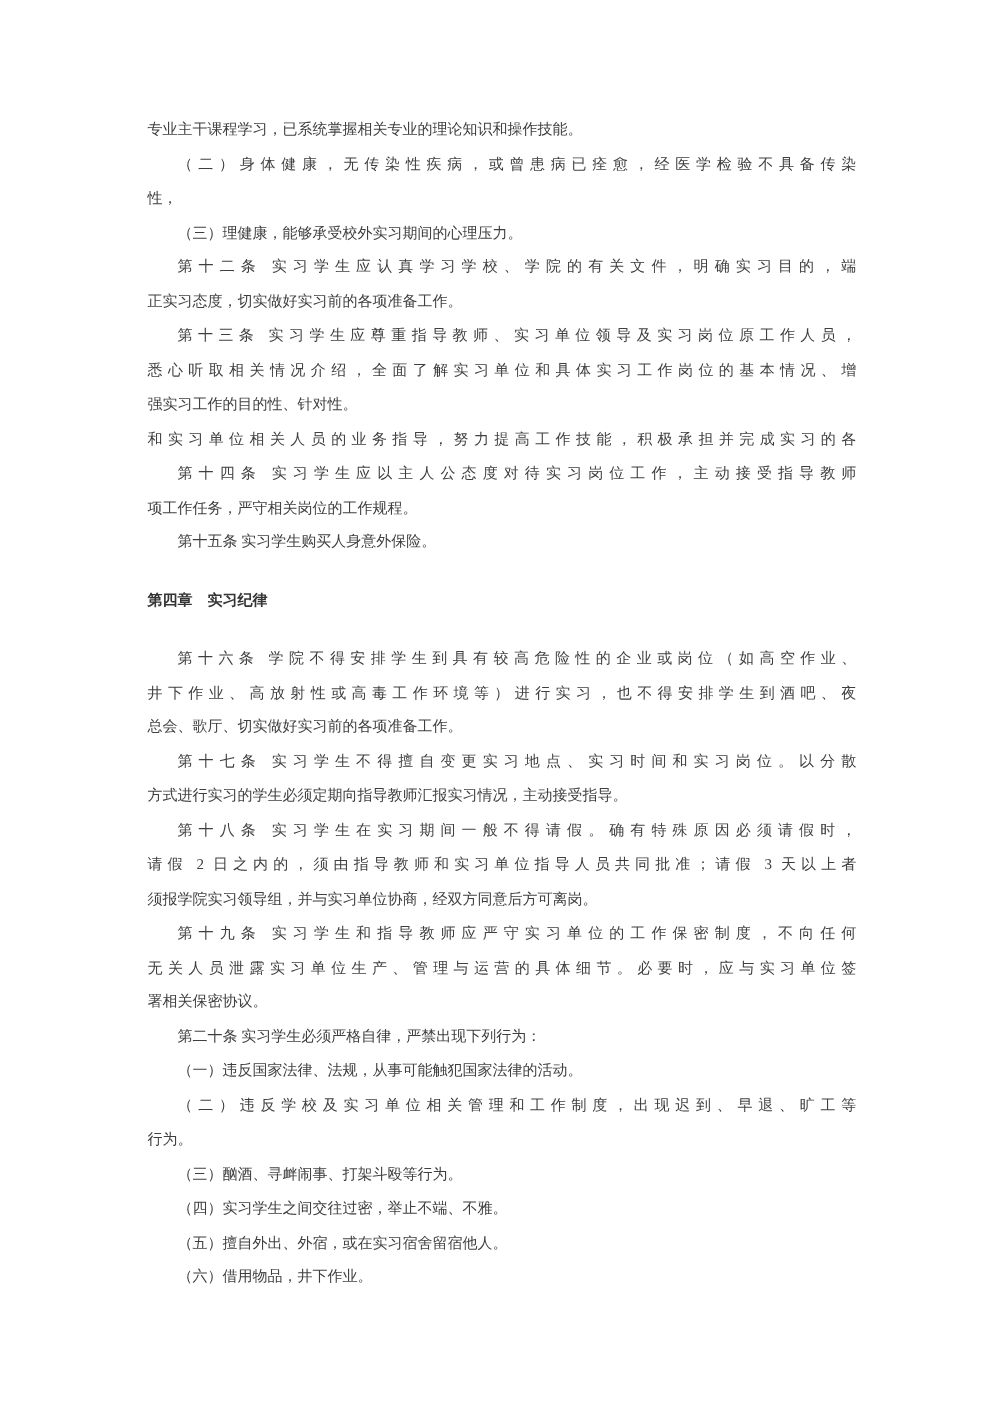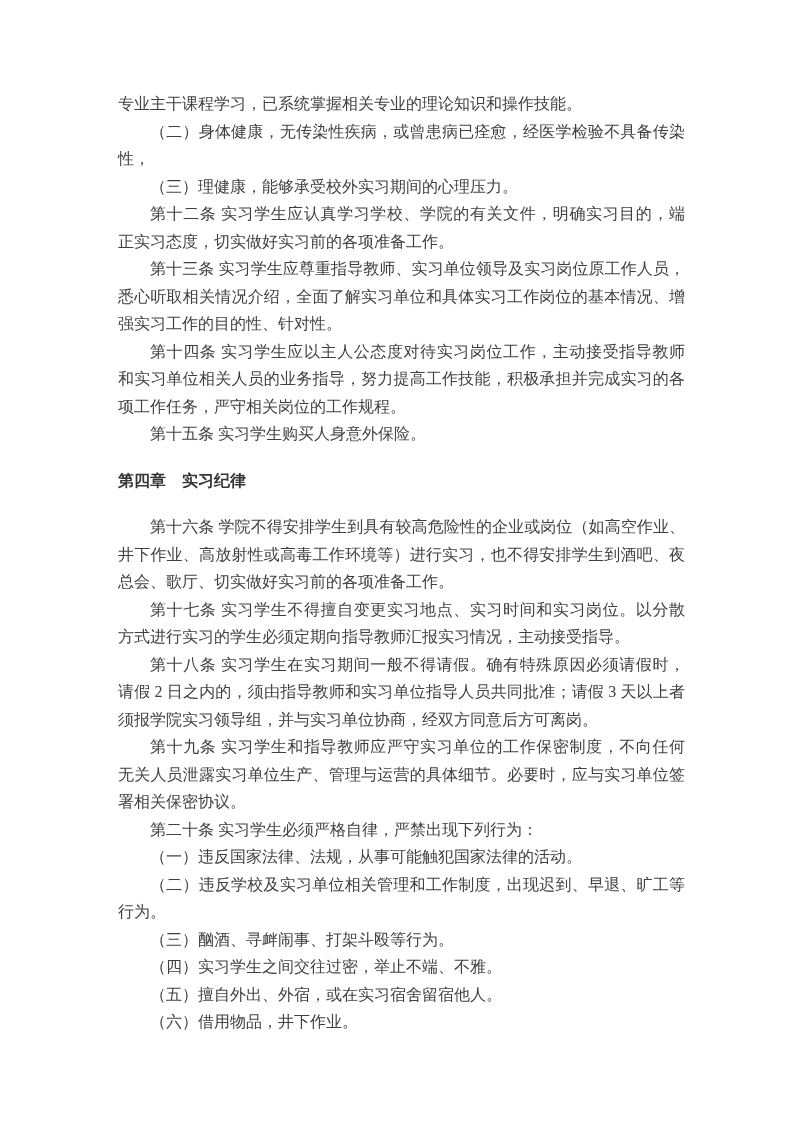--- a/index.html
+++ b/index.html
@@ -13,21 +13,21 @@
     height: 1132px;
     background: #ffffff;
     overflow: hidden;
   }
   .doc {
     position: absolute;
     left: 118px;
     top: 90px;
     width: 567px;
     font-family: "Liberation Serif", "DejaVu Serif", serif;
-    font-size: 16px;
+    font-size: 12px;
     line-height: 27.5px;
     color: #3f3f3f;
   }
   .line {
     white-space: normal;
   }
   .line.ind {
     text-indent: 2em;
     font-family: Liberation Serif, serif;
   }
@@ -48,22 +48,22 @@
   <div class="doc" id="doc-body">
       <div class="line">专业主干课程学习，已系统掌握相关专业的理论知识和操作技能。</div>
       <div class="line ind just">（二）身体健康，无传染性疾病，或曾患病已痊愈，经医学检验不具备传染</div>
       <div class="line">性，</div>
       <div class="line ind">（三）理健康，能够承受校外实习期间的心理压力。</div>
       <div class="line ind just">第十二条 实习学生应认真学习学校、学院的有关文件，明确实习目的，端</div>
       <div class="line">正实习态度，切实做好实习前的各项准备工作。</div>
       <div class="line ind just">第十三条 实习学生应尊重指导教师、实习单位领导及实习岗位原工作人员，</div>
       <div class="line just">悉心听取相关情况介绍，全面了解实习单位和具体实习工作岗位的基本情况、增</div>
       <div class="line">强实习工作的目的性、针对性。</div>
+      <div class="line just">和实习单位相关人员的业务指导，努力提高工作技能，积极承担并完成实习的各</div>
       <div class="line ind just">第十四条 实习学生应以主人公态度对待实习岗位工作，主动接受指导教师</div>
-      <div class="line just">和实习单位相关人员的业务指导，努力提高工作技能，积极承担并完成实习的各</div>
       <div class="line">项工作任务，严守相关岗位的工作规程。</div>
       <div class="line ind">第十五条 实习学生购买人身意外保险。</div>
       <div class="heading">第四章　实习纪律</div>
       <div class="line ind just">第十六条 学院不得安排学生到具有较高危险性的企业或岗位（如高空作业、</div>
       <div class="line just">井下作业、高放射性或高毒工作环境等）进行实习，也不得安排学生到酒吧、夜</div>
       <div class="line">总会、歌厅、切实做好实习前的各项准备工作。</div>
       <div class="line ind just">第十七条 实习学生不得擅自变更实习地点、实习时间和实习岗位。以分散</div>
       <div class="line">方式进行实习的学生必须定期向指导教师汇报实习情况，主动接受指导。</div>
       <div class="line ind just">第十八条 实习学生在实习期间一般不得请假。确有特殊原因必须请假时，</div>
       <div class="line just">请假 2 日之内的，须由指导教师和实习单位指导人员共同批准；请假 3 天以上者</div>

